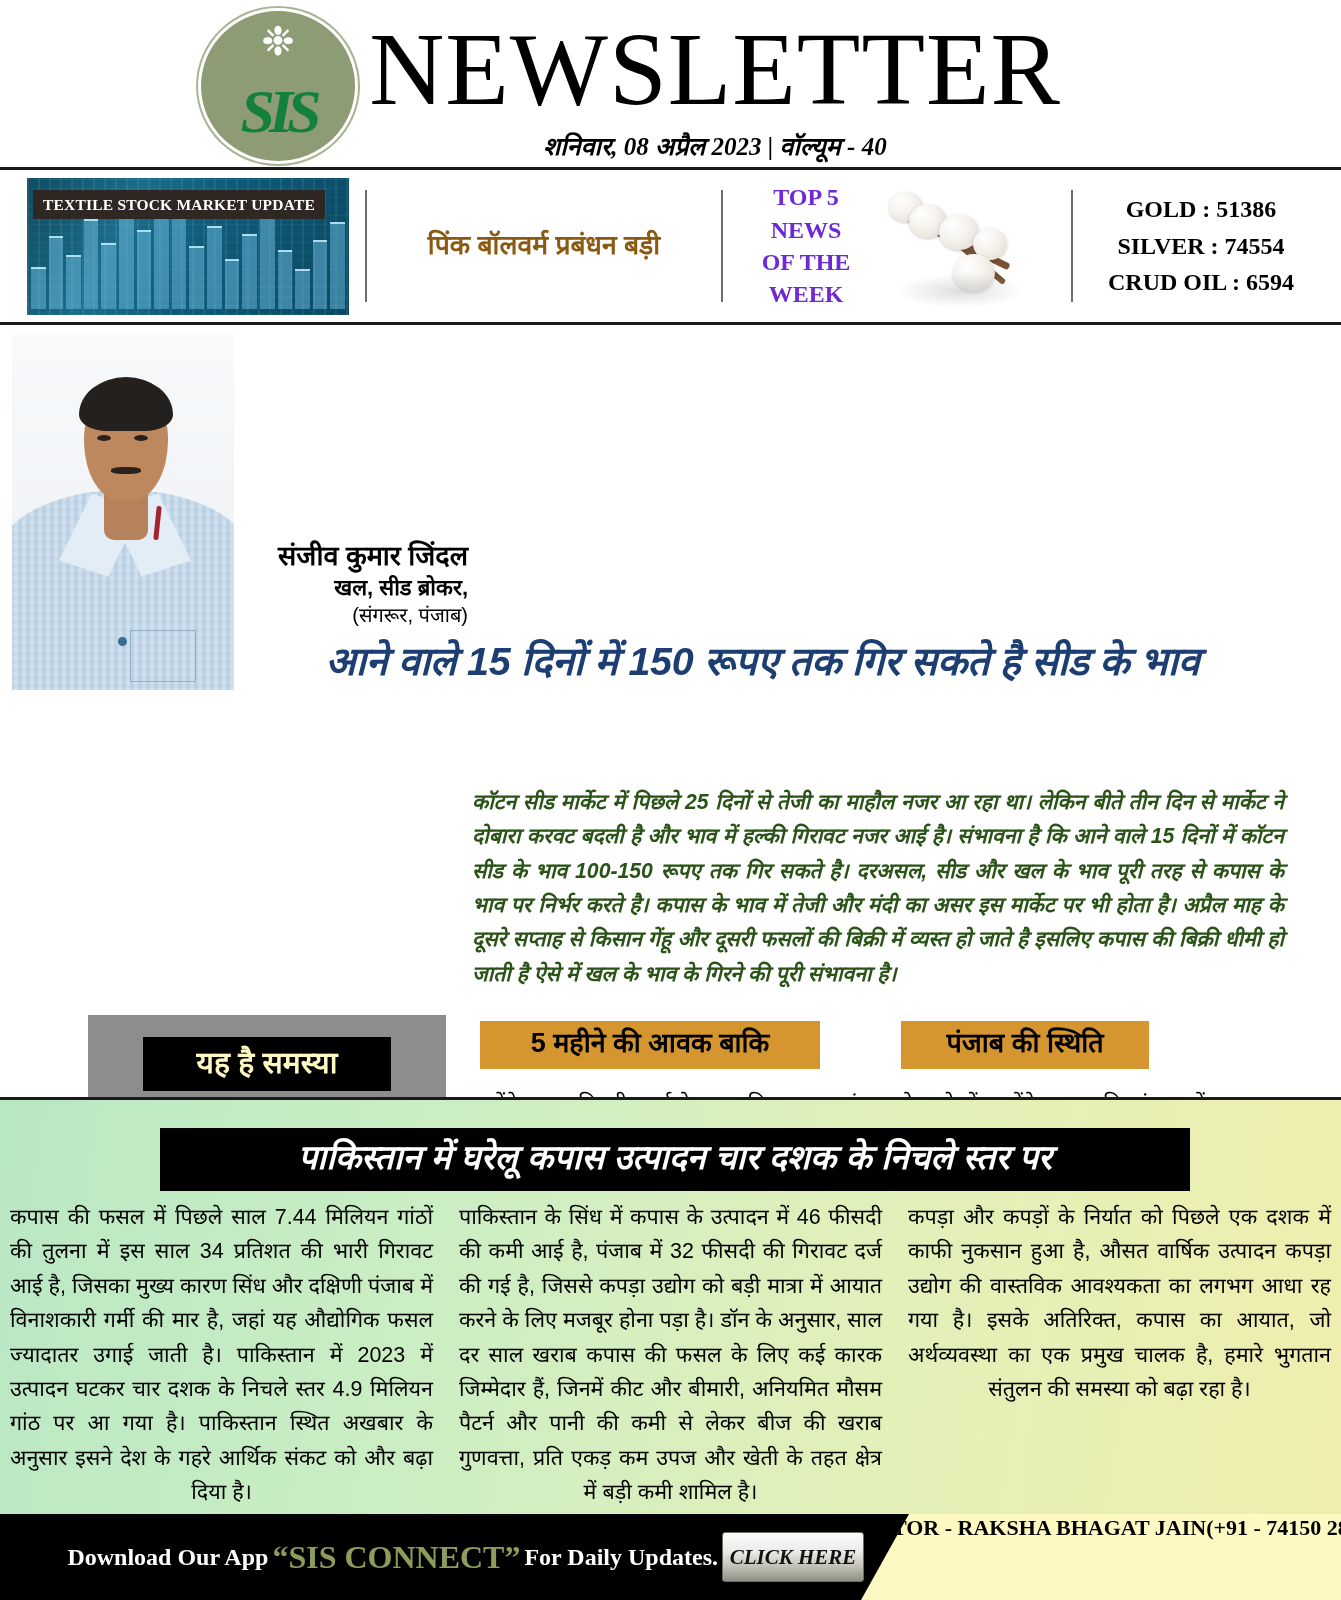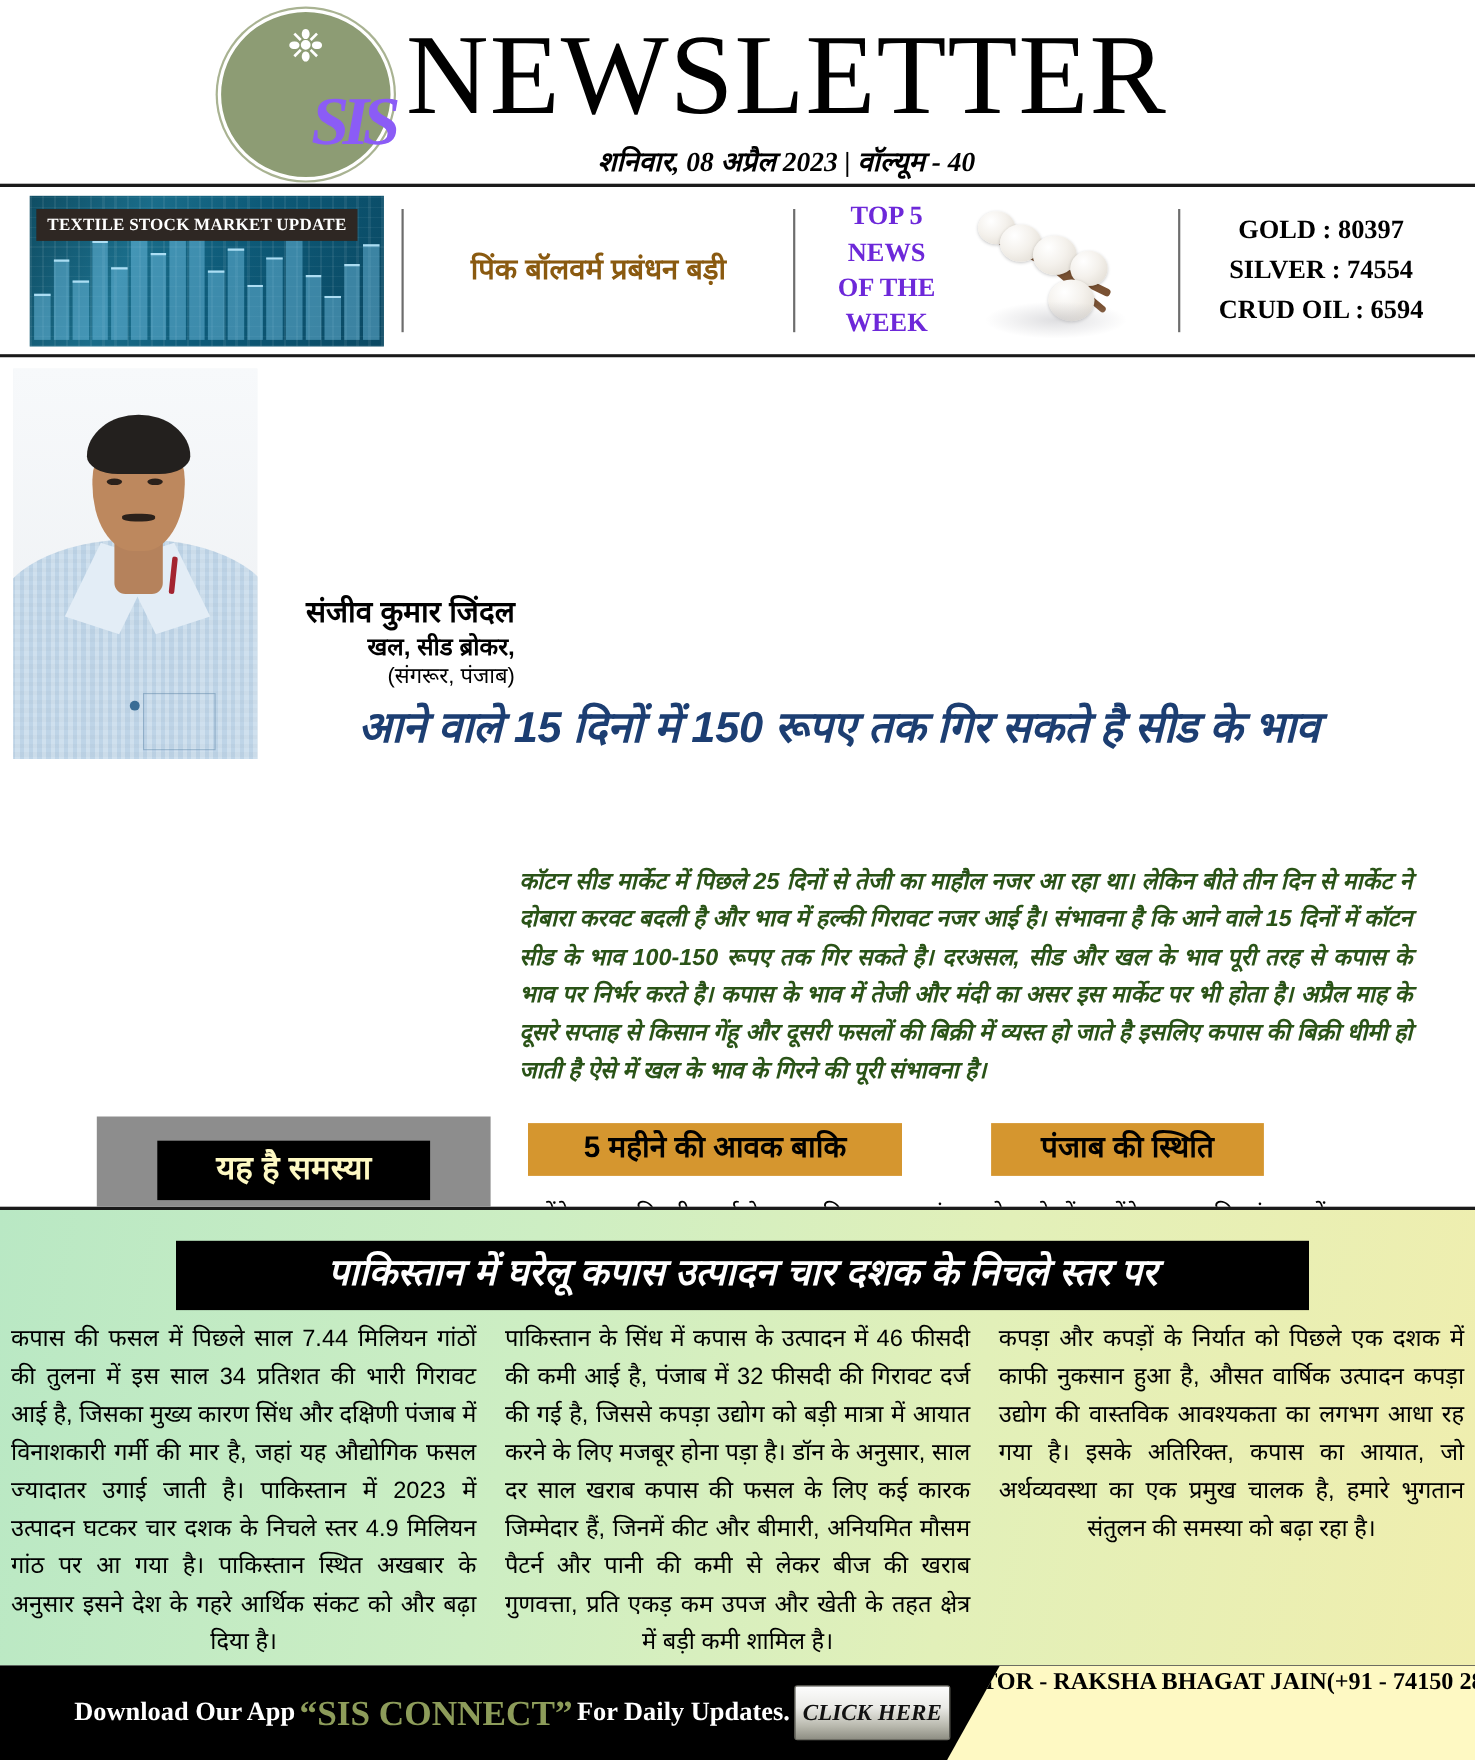--- a/index.html
+++ b/index.html
@@ -30,26 +30,26 @@
   .logo-oval {
     position: absolute; inset: 0;
     border-radius: 50%;
     background: #8d9c74;
     border: 3px solid #ffffff;
     box-shadow: 0 0 0 2px #a9b392;
   }
   .logo-sis {
     position: absolute;
     left: 0; right: 0; top: 46%;
-    text-align: right;
+    text-align: center;
     font-family: "Liberation Serif", serif;
     font-size: 62px;
     font-weight: bold;
     font-style: italic;
-    color: #8b5cf6;
+    color: #15803d;
     letter-spacing: -6px;
     line-height: 1;
   }
   .logo-cotton {
     position: absolute;
     left: 0; right: 0; top: 14px;
     text-align: center;
     font-size: 40px;
     color: #ffffff;
     line-height: 1;
@@ -507,21 +507,21 @@
     <div class="boll" style="left:44px; top:22px; width:38px; height:34px;"></div>
     <div class="boll" style="left:74px; top:32px; width:40px; height:36px;"></div>
     <div class="boll" style="left:108px; top:46px; width:34px; height:32px;"></div>
     <div class="boll" style="left:88px; top:72px; width:42px; height:38px;"></div>
     <div class="reflect" style="left:30px; top:92px; width:130px; height:34px;"></div>
   </div>
 
   <div class="vdiv"></div>
 
   <div class="rates">
-    <div>GOLD : 80397</div>
+    <div>GOLD : 51386</div>
     <div>SILVER : 74554</div>
     <div>CRUD OIL : 6594</div>
   </div>
 </div>
 
 <div class="main">
 
   <div class="portrait">
     <div class="p-bg"></div>
     <div class="p-shirt"></div>

